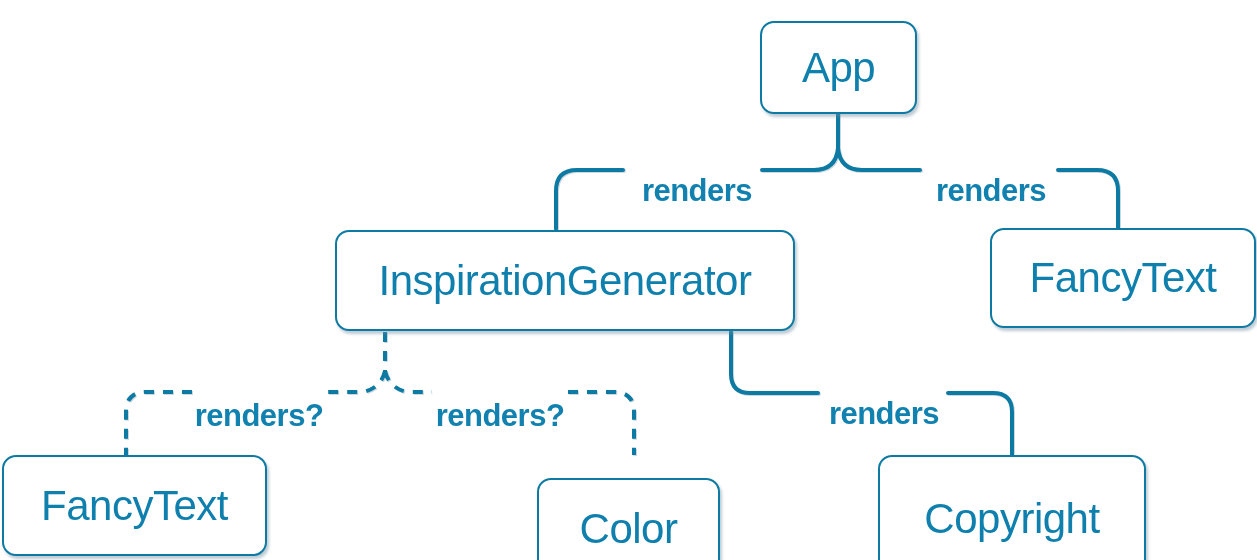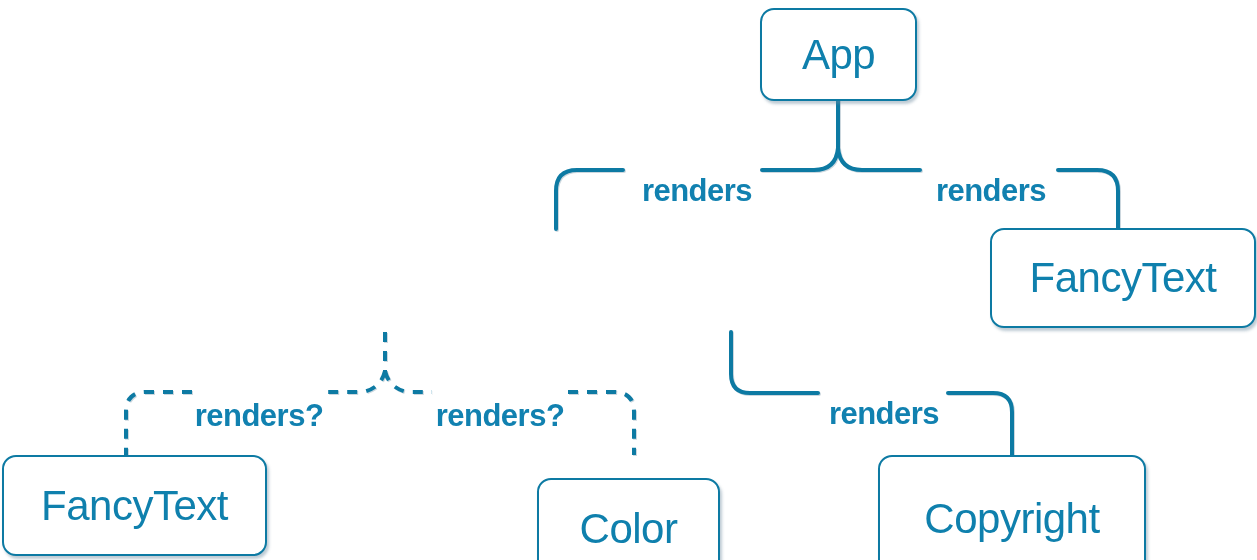--- a/index.html
+++ b/index.html
@@ -75,24 +75,27 @@
     <path class="dashed" d="M385 371 Q389 388 407 392 H432"></path>
     <path class="dashed" d="M568 392 H614 Q634 392 634 412 V455"></path>
   </svg>
 
   <div class="edge-label" style="left:697px;top:169px;">renders</div>
   <div class="edge-label" style="left:991px;top:169px;">renders</div>
   <div class="edge-label" style="left:259px;top:394px;">renders?</div>
   <div class="edge-label" style="left:500px;top:394px;">renders?</div>
   <div class="edge-label" style="left:884px;top:392px;">renders</div>
 
-  <div class="node" style="left:760px;top:8px;width:157px;height:93px;">
+  <div class="node" style="left:760px;top:21px;width:157px;height:93px;">
     <span>App</span>
   </div>
 
+  <div class="node" style="left:335px;top:230px;width:460px;height:101px;">
+    <span>InspirationGenerator</span>
+  </div>
 
   <div class="node" style="left:990px;top:228px;width:266px;height:100px;">
     <span>FancyText</span>
   </div>
 
   <div class="node" style="left:2px;top:455px;width:265px;height:101px;">
     <span>FancyText</span>
   </div>
 
   <div class="node" style="left:537px;top:478px;width:183px;height:101px;">

